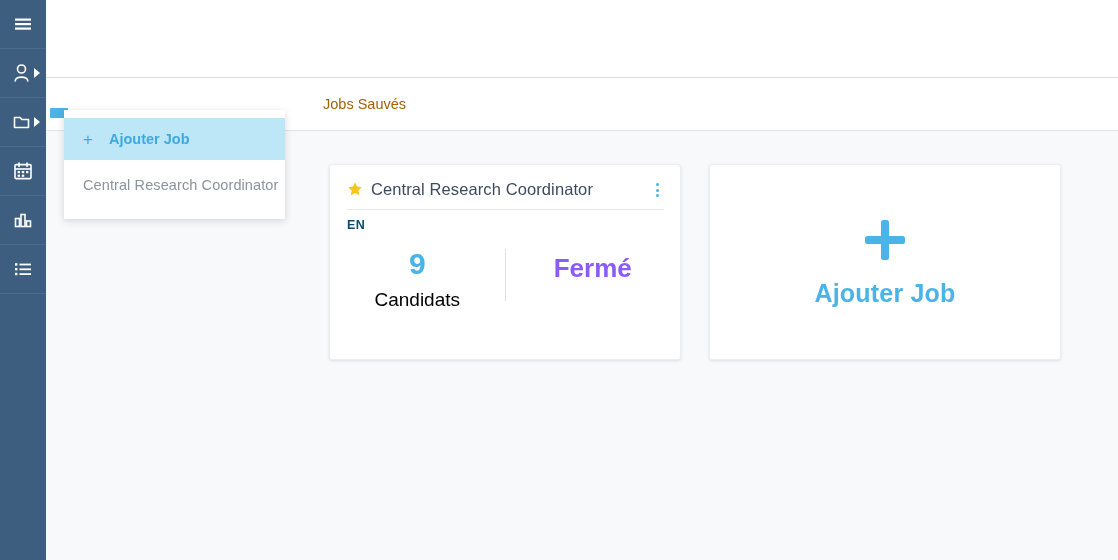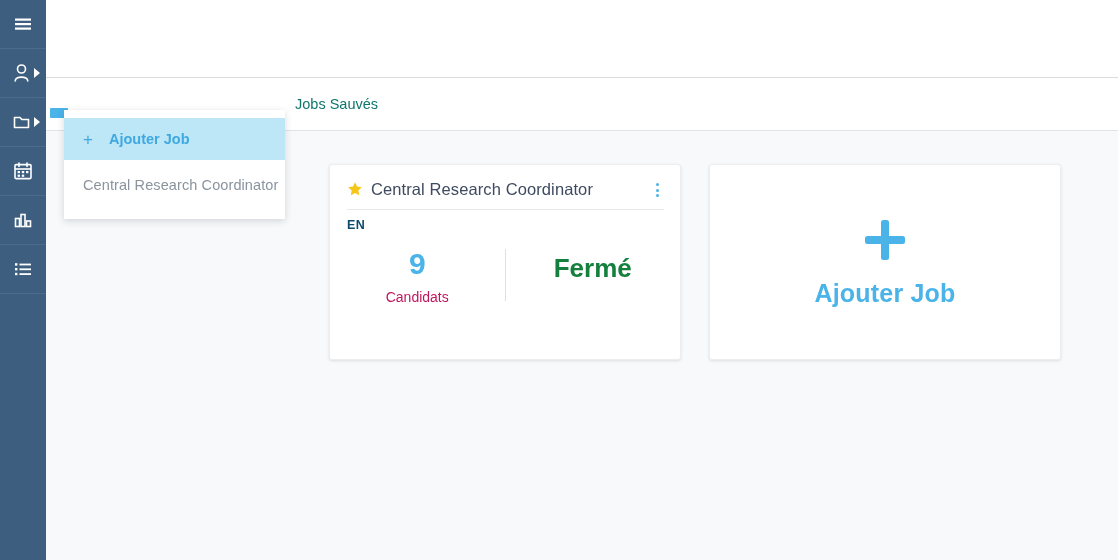--- a/index.html
+++ b/index.html
@@ -47,22 +47,22 @@
   
   #tabbar {
     position: absolute; left: 46px; top: 78px;
     width: 1072px; height: 53px;
     background: #ffffff;
     border-bottom: 1px solid #e0e4e7;
   }
   .tab {
     position: absolute; top: 0; height: 52px;
     display: flex; align-items: center;
-    font-size: 14.5px; color: #0f766e;
-    cursor: pointer; white-space: nowrap;
+    font-size: 14.5px; color: #a16207;
+    cursor: pointer; white-space: nowrap; margin-left: 28px;
   }
   #tab-jobs { left: 249px; }
   #tab-active-indicator {
     position: absolute; left: 4px; top: 30px;
     width: 18px; height: 10px;
     background: #4ab3e8;
     border-radius: 1px;
   }
 
   
@@ -119,28 +119,28 @@
   .stat-col {
     flex: 1 1 0; text-align: center;
     display: flex; flex-direction: column; align-items: center;
   }
   .stat-value {
     font-size: 30px; font-weight: 700; color: #4ab3e8;
     line-height: 34px;
   }
   .stat-label {
     margin-top: 8px;
-    font-size: 14px; color: #be185d;
+    font-size: 19px; color: #000000;
   }
   .stat-divider {
     width: 1px; height: 52px; background: #dde1e4;
     margin-top: 2px; flex: 0 0 auto;
   }
   .stat-status {
-    font-size: 26px; font-weight: 700; color: #15803d;
+    font-size: 26px; font-weight: 700; color: #8b5cf6;
     line-height: 34px; margin-top: 4px;
   }
 
   
   #add-card-inner {
     position: absolute; inset: 0;
     display: flex; flex-direction: column;
     align-items: center; justify-content: center;
     cursor: pointer;
   }

